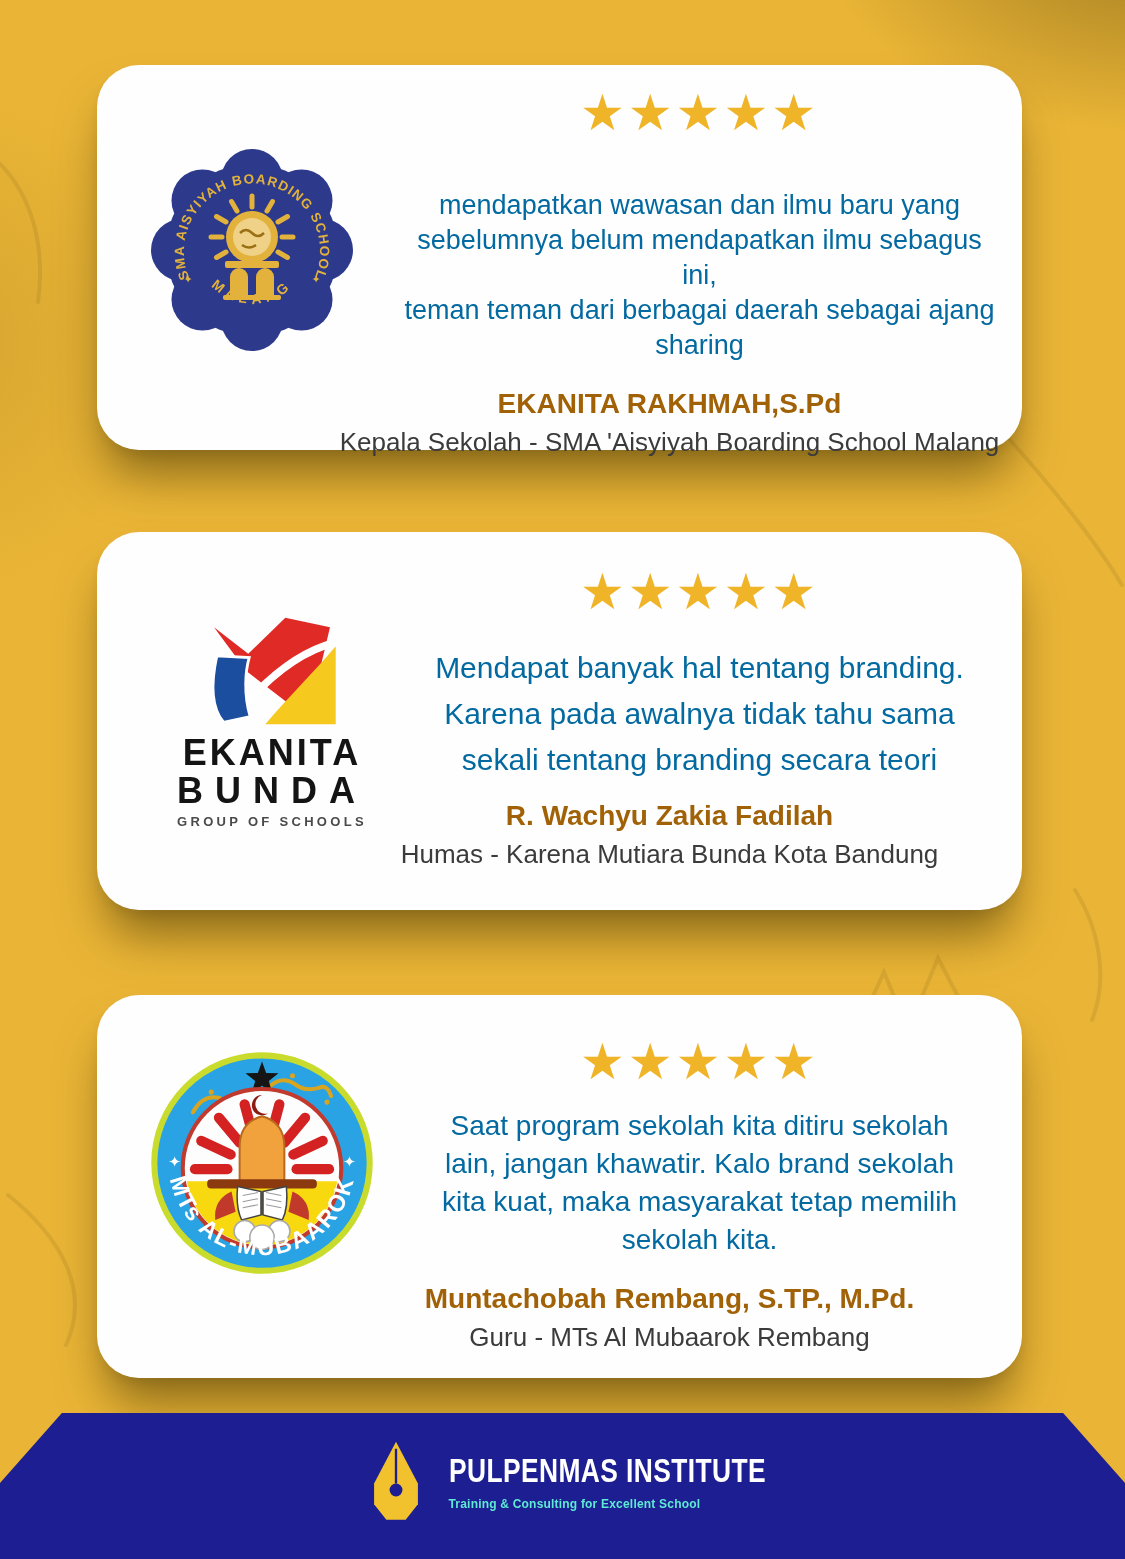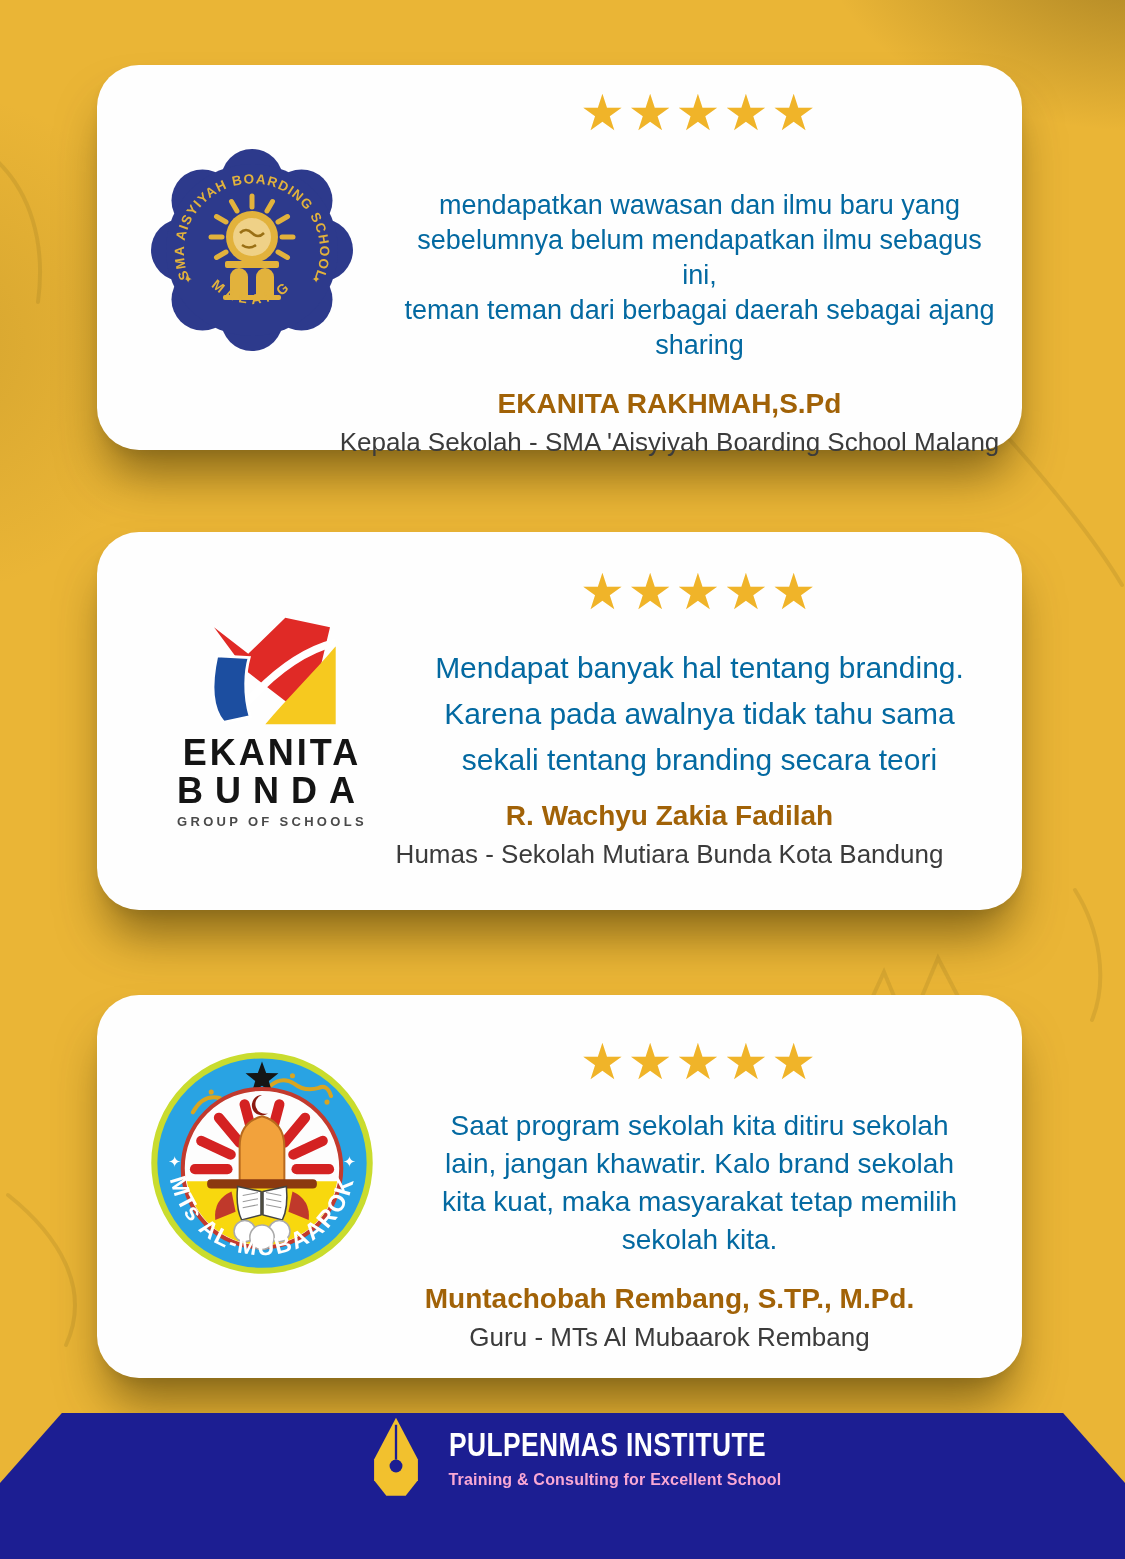--- a/index.html
+++ b/index.html
@@ -33,25 +33,25 @@
   .card3 .person{margin-top:23px;}
   .logo{position:absolute;}
   .logo-sma{left:50px;top:80px;}
   .logo-mb{left:55px;top:80px;width:240px;text-align:center;}
   .logo-mb .mb-word1{font-size:36px;font-weight:bold;letter-spacing:3px;color:#141414;line-height:38px;margin-top:2px;}
   .logo-mb .mb-word2{font-size:36px;font-weight:bold;letter-spacing:12px;color:#141414;line-height:38px;}
   .logo-mb .mb-sub{font-size:13px;font-weight:bold;letter-spacing:3.3px;color:#4a4a4a;margin-top:4px;}
   .logo-mub{left:43px;top:36px;}
   .footer{position:absolute;left:0;top:1413px;width:1125px;height:146px;background:#1C1E92;
           clip-path:polygon(5.5% 0, 94.5% 0, 100% 48%, 100% 100%, 0 100%, 0 48%);}
-  .footer-inner{display:flex;justify-content:center;align-items:center;gap:24px;}
+  .footer-inner{display:flex;justify-content:center;align-items:center;gap:24px;padding-top:24px;}
   .brand-text{width:310px;}
   .brand-title{color:#fff;font-weight:bold;font-size:33px;letter-spacing:.5px;white-space:nowrap;
                transform:scaleX(.8);transform-origin:left center;}
-  .brand-tagline{color:#f9a8d4;font-weight:bold;font-size:16px;letter-spacing:.2px;margin-top:7px;white-space:nowrap;}
+  .brand-tagline{color:#5eead4;font-weight:bold;font-size:12px;letter-spacing:.2px;margin-top:7px;white-space:nowrap;}
 </style>
 </head>
 <body>
 
 <div class="page">
 
   <div class="bg-shade"></div>
 
   <svg class="doodles" width="1125" height="1559" viewBox="0 0 1125 1559" fill="none" stroke="#7d6418" stroke-width="4" stroke-linecap="round">
     <path d="M1010,440 C1050,485 1095,540 1122,585"></path>
@@ -126,21 +126,21 @@
       </svg>
       <div class="mb-word1">EKANITA</div>
       <div class="mb-word2">BUNDA</div>
       <div class="mb-sub">GROUP OF SCHOOLS</div>
     </div>
     <div class="stars">★★★★★</div>
     <div class="quote">Mendapat banyak hal tentang branding.
 Karena pada awalnya tidak tahu sama
 sekali tentang branding secara teori</div>
     <div class="person">R. Wachyu Zakia Fadilah</div>
-    <div class="role">Humas - Sekolah Mutiara Bunda Kota Bandung</div>
+    <div class="role">Humas - Karena Mutiara Bunda Kota Bandung</div>
   </div>
 
   <div class="card card3">
     <svg class="logo logo-mub" width="244" height="254" viewBox="0 0 240 250">
       <circle cx="120" cy="130" r="106" fill="#29A3E3" stroke="#C9DC2E" stroke-width="6"></circle>
       <g stroke="#D9A520" stroke-width="4" fill="none" stroke-linecap="round">
         <path d="M52,80 q10,-18 26,-14 q-2,12 10,10 q14,-22 30,-16"></path>
         <path d="M128,54 q12,-10 24,-2 q10,8 24,4 q8,-4 12,8"></path>
         <circle cx="70" cy="60" r="2.5" fill="#D9A520" stroke="none"></circle>
         <circle cx="150" cy="44" r="2.5" fill="#D9A520" stroke="none"></circle>

